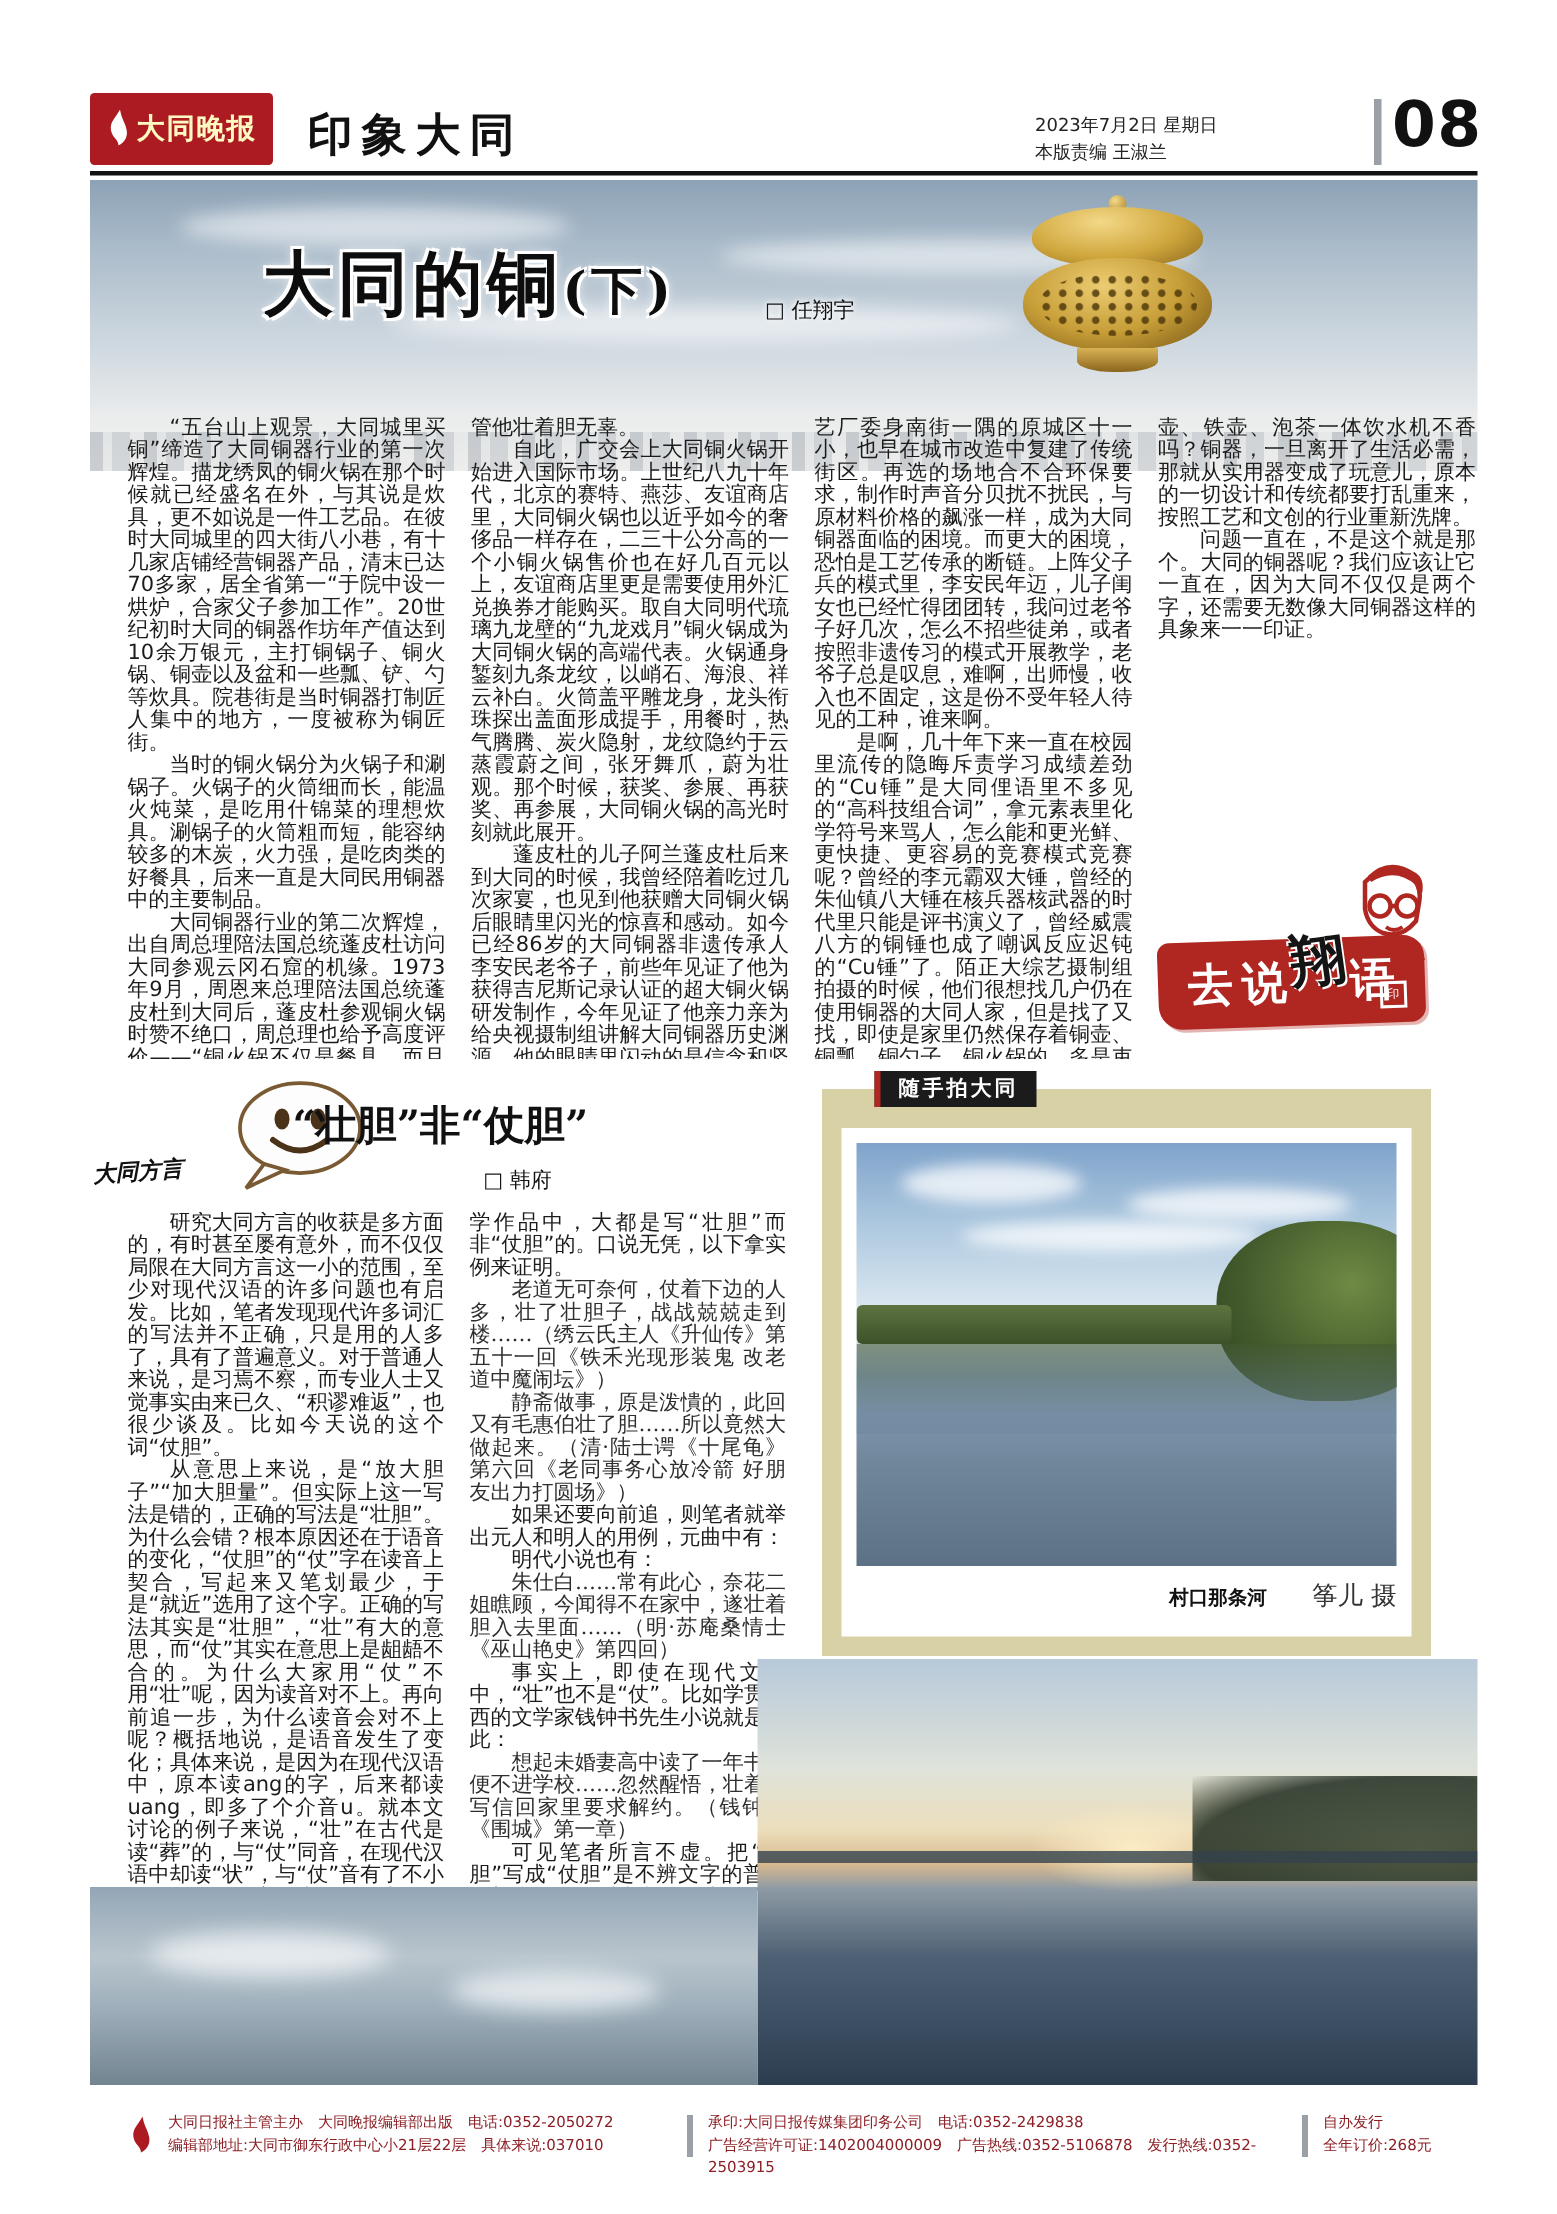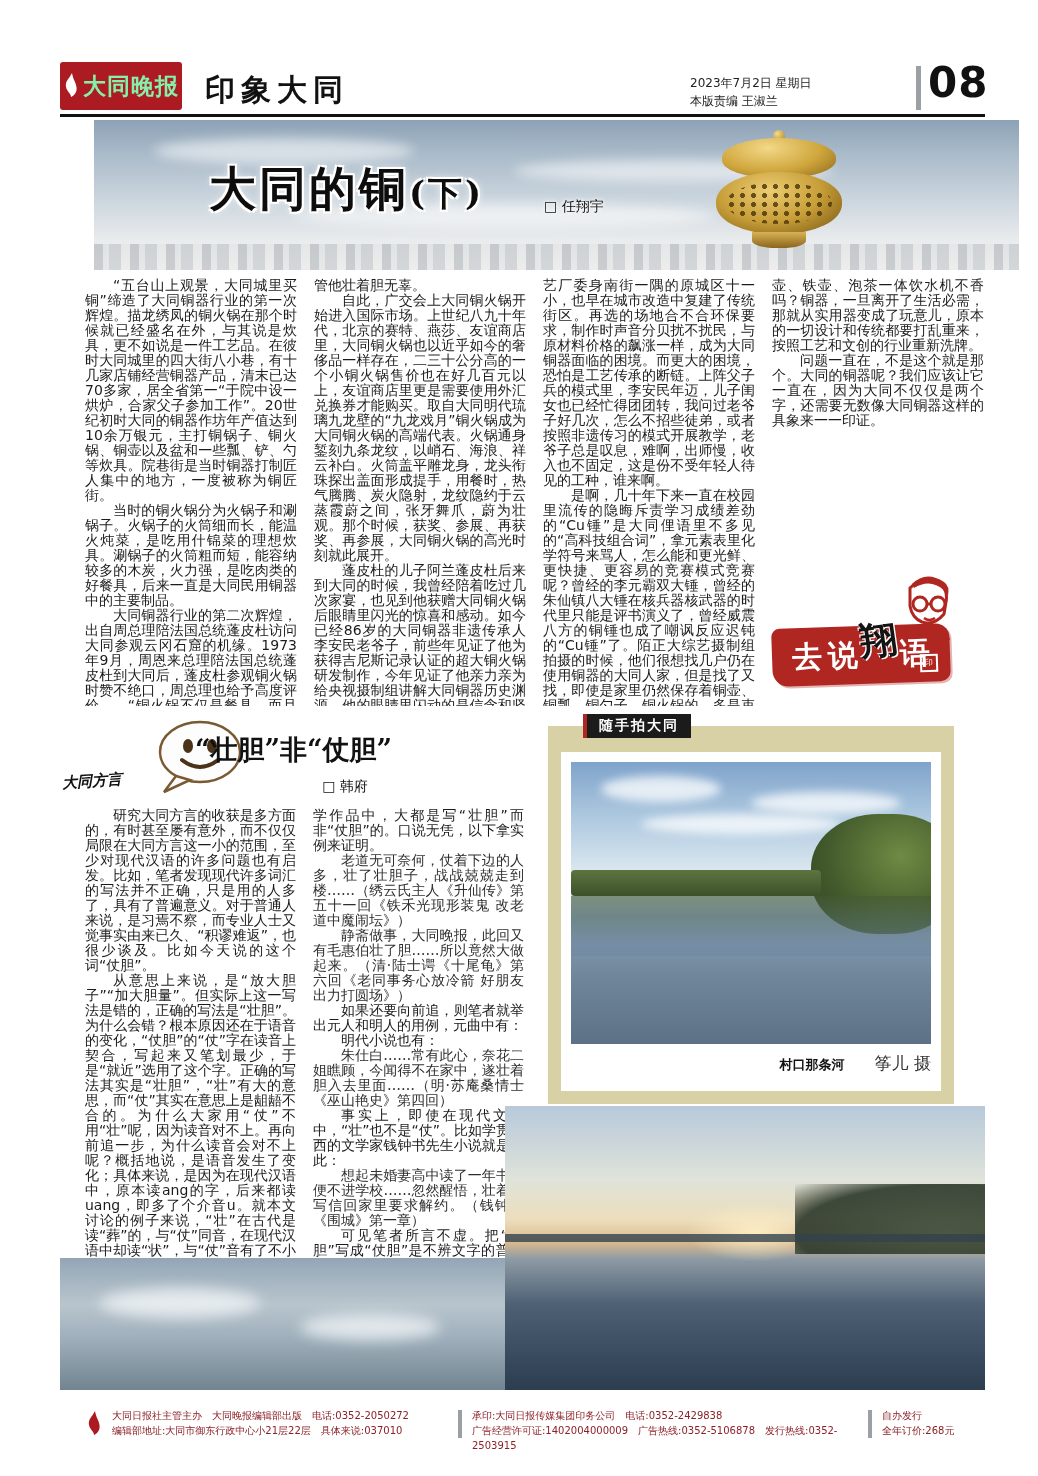--- a/index.html
+++ b/index.html
@@ -3,32 +3,32 @@
 <meta charset="utf-8">
 <style>
   html,body{margin:0;padding:0;background:#ffffff;}
   .page{position:relative;width:1038px;height:1476px;background:#fff;overflow:hidden;
         font-family:"DejaVu Sans","Liberation Sans",sans-serif;color:#111;}
   .abs{position:absolute;}
 
   
   .masthead{left:60px;top:62px;width:122px;height:48px;background:#ab1b21;border-radius:3px;
             display:flex;align-items:center;justify-content:center;gap:4px;}
-  .masthead .logo-text{color:#86efac;font-weight:bold;font-size:23px;letter-spacing:1px;
+  .masthead .logo-text{color:#fef9c3;font-weight:bold;font-size:19px;letter-spacing:1px;
             font-family:"DejaVu Serif","Liberation Serif",serif;}
   .section-title{left:205px;top:70px;font-size:30px;font-weight:bold;letter-spacing:6px;
             font-family:"DejaVu Serif","Liberation Serif",serif;}
   .dateblock{left:690px;top:74px;width:210px;font-size:12px;line-height:18px;color:#222;}
   .pagebar{left:916px;top:66px;width:5px;height:44px;background:#9aa0a6;}
   .pagenum{left:928px;top:58px;font-size:42px;font-weight:bold;letter-spacing:1px;}
   .toprule{left:60px;top:114px;width:925px;height:3px;background:#111;}
 
   
-  .banner{left:60px;top:120px;width:925px;height:150px;overflow:hidden;
-      background:linear-gradient(180deg,#8da2b6 0%,#a9bac9 22%,#cdd7df 55%,#e9ebec 80%,#f6f5f2 100%);margin-left:34px;}
+  .banner{left:60px;top:120px;width:925px;height:194px;overflow:hidden;
+      background:linear-gradient(180deg,#8da2b6 0%,#a9bac9 22%,#cdd7df 55%,#e9ebec 80%,#f6f5f2 100%);}
   .cloud{position:absolute;background:rgba(255,255,255,.55);filter:blur(6px);border-radius:50%;}
   .skyline{position:absolute;left:0;bottom:0;width:100%;height:26px;opacity:.75;
       background:repeating-linear-gradient(90deg,
         rgba(140,150,160,.55) 0 9px, rgba(190,198,205,.35) 9px 15px,
         rgba(155,165,175,.5) 15px 27px, rgba(205,210,215,.3) 27px 36px);}
   .main-title{position:absolute;left:115px;top:38px;font-size:47px;font-weight:bold;color:#0d0d0d;
       font-family:"DejaVu Serif","Liberation Serif",serif;letter-spacing:3px;
       text-shadow:-2px -2px 0 #fff,2px -2px 0 #fff,-2px 2px 0 #fff,2px 2px 0 #fff,0 0 8px #fff;}
   .main-title .suffix{font-size:34px;}
   .main-author{position:absolute;left:450px;top:78px;font-size:14px;color:#111;
@@ -207,21 +207,21 @@
 
   <div class="abs bodycols a2cols">
     <div class="col">
         <p>研究大同方言的收获是多方面的，有时甚至屡有意外，而不仅仅局限在大同方言这一小的范围，至少对现代汉语的许多问题也有启发。比如，笔者发现现代许多词汇的写法并不正确，只是用的人多了，具有了普遍意义。对于普通人来说，是习焉不察，而专业人士又觉事实由来已久、“积谬难返”，也很少谈及。比如今天说的这个词“仗胆”。</p>
         <p>从意思上来说，是“放大胆子”“加大胆量”。但实际上这一写法是错的，正确的写法是“壮胆”。为什么会错？根本原因还在于语音的变化，“仗胆”的“仗”字在读音上契合，写起来又笔划最少，于是“就近”选用了这个字。正确的写法其实是“壮胆”，“壮”有大的意思，而“仗”其实在意思上是龃龉不合的。为什么大家用“仗”不用“壮”呢，因为读音对不上。再向前追一步，为什么读音会对不上呢？概括地说，是语音发生了变化；具体来说，是因为在现代汉语中，原本读ang的字，后来都读uang，即多了个介音u。就本文讨论的例子来说，“壮”在古代是读“葬”的，与“仗”同音，在现代汉语中却读“状”，与“仗”音有了不小的差距。但在实际生活口语中，人们口耳相传，是说“葬胆”的，于是，不懂语音的人们自然就把这一词写成“仗胆”。</p>
         <p>实际上，不要说更早，100多前的文</p>
       </div>
     <div class="col">
         <p class="cont">学作品中，大都是写“壮胆”而非“仗胆”的。口说无凭，以下拿实例来证明。</p>
         <p class="q">老道无可奈何，仗着下边的人多，壮了壮胆子，战战兢兢走到楼……（绣云氏主人《升仙传》第五十一回《铁禾光现形装鬼  改老道中魔闹坛》）</p>
-        <p class="q">静斋做事，大同晚报，此回又有毛惠伯壮了胆……所以竟然大做起来。（清·陆士谔《十尾龟》第六回《老同事务心放冷箭  好朋友出力打圆场》）</p>
+        <p class="q">静斋做事，原是泼憒的，此回又有毛惠伯壮了胆……所以竟然大做起来。（清·陆士谔《十尾龟》第六回《老同事务心放冷箭  好朋友出力打圆场》）</p>
         <p>如果还要向前追，则笔者就举出元人和明人的用例，元曲中有：</p>
         <p>明代小说也有：</p>
         <p class="q">朱仕白……常有此心，奈花二姐瞧顾，今闻得不在家中，遂壮着胆入去里面……（明·苏庵桑情士《巫山艳史》第四回）</p>
         <p>事实上，即使在现代文学中，“壮”也不是“仗”。比如学贯中西的文学家钱钟书先生小说就是如此：</p>
         <p class="q">想起未婚妻高中读了一年书，便不进学校……忽然醒悟，壮着胆写信回家里要求解约。（钱钟书《围城》第一章）</p>
         <p>可见笔者所言不虚。把“壮胆”写成“仗胆”是不辨文字的普通人想当然耳，后来文化人为了随俗也就这样的写法。</p>
       </div>
   </div>
 
   <div class="abs panel">

